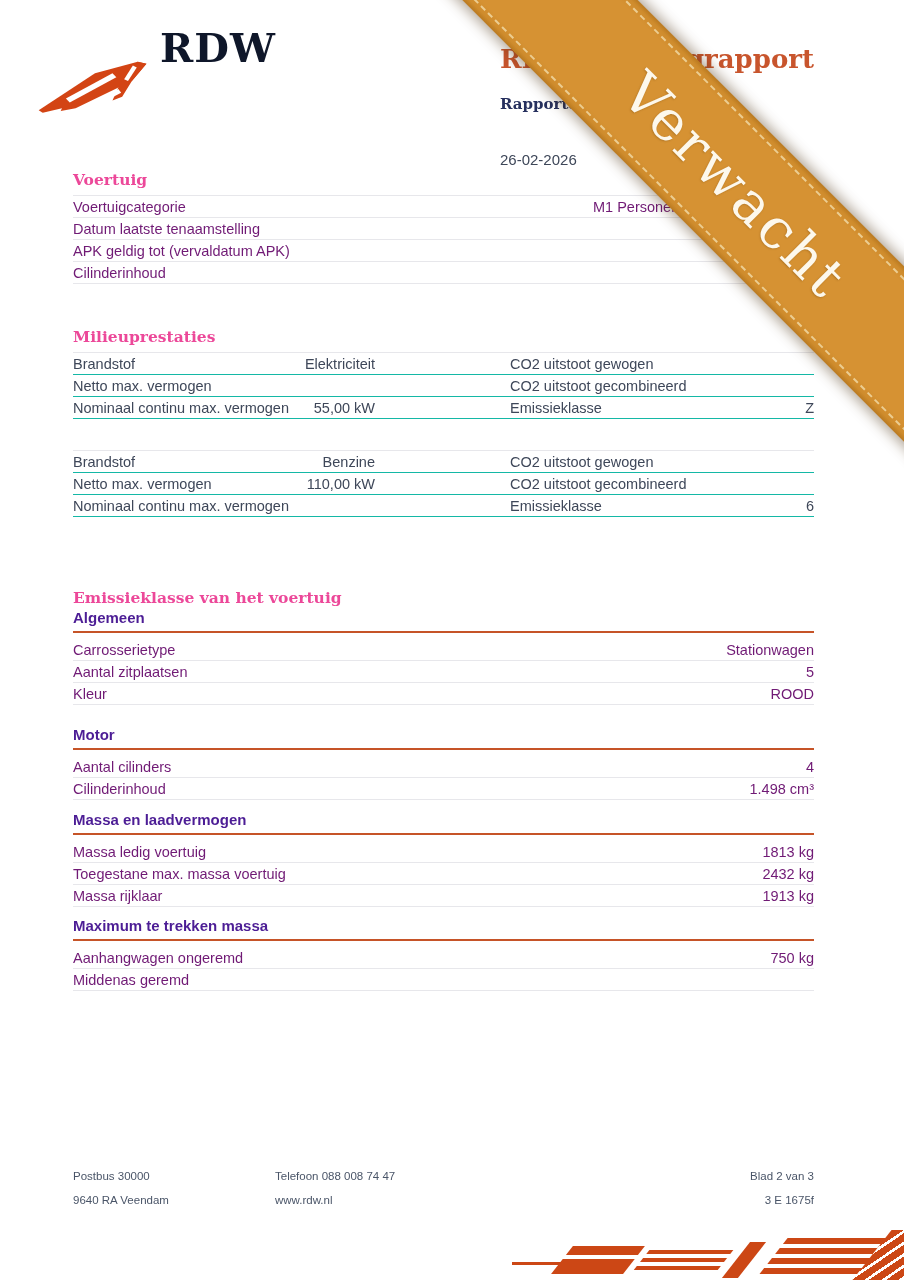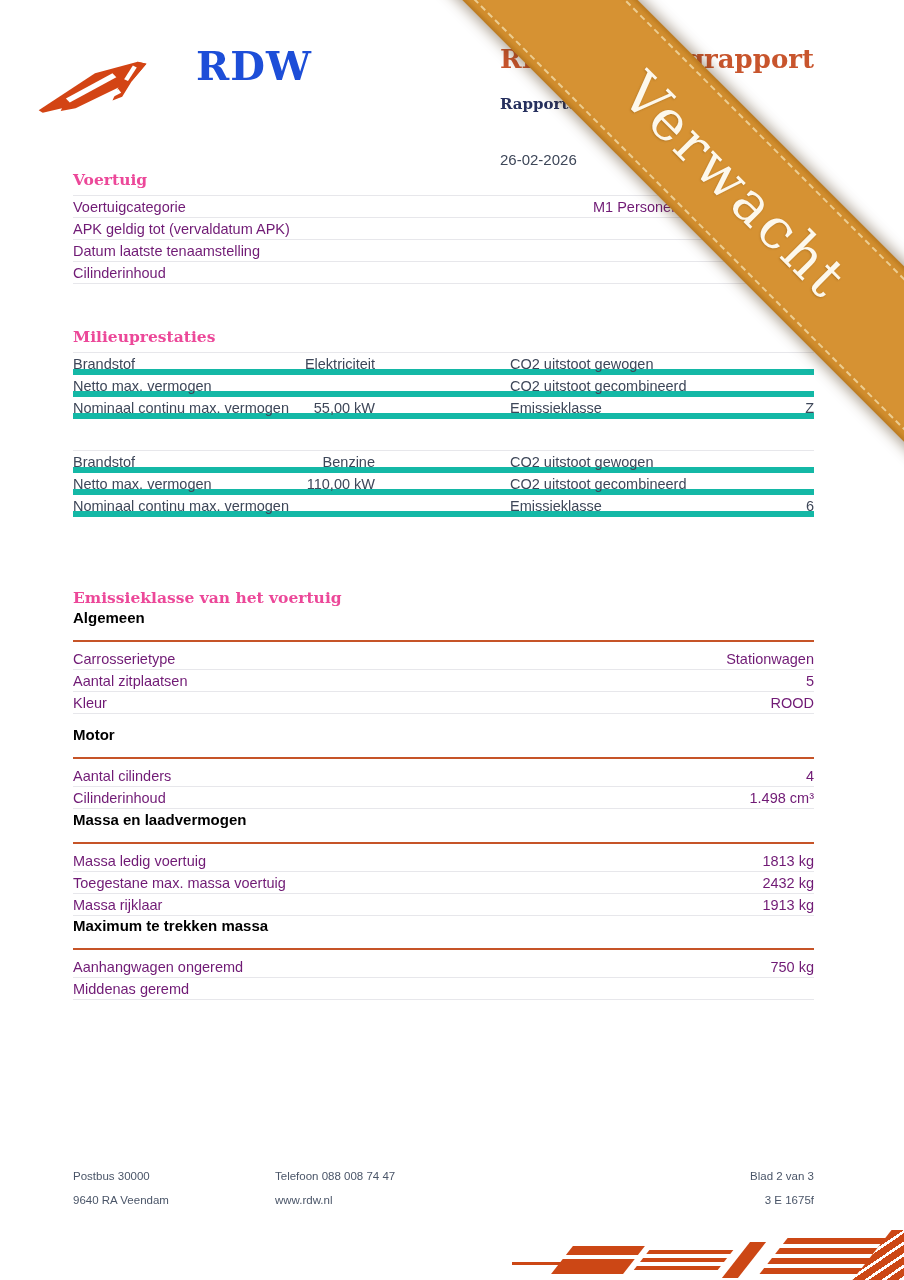--- a/index.html
+++ b/index.html
@@ -4,23 +4,23 @@
 <style>
   * { margin:0; padding:0; box-sizing:border-box; }
   html,body { background:#ffffff; }
   .page {
     position:relative; width:904px; height:1280px; background:#ffffff;
     overflow:hidden; font-family:"Liberation Sans", sans-serif; color:#3e4759;
   }
   
   .logo-svg { position:absolute; left:36px; top:52px; width:118px; height:66px; }
   .logo-text {
-    position:absolute; left:160px; top:42px;
+    position:absolute; left:160px; top:24px;
     font-family:"DejaVu Serif", serif; font-weight:bold; font-size:40px;
-    color:#1d4ed8; letter-spacing:1px;margin-left:36px;
+    color:#0f172a; letter-spacing:1px;
   }
   .doc-title {
     position:absolute; left:500px; top:44px; width:380px;
     font-family:"DejaVu Serif", serif; font-weight:bold; font-size:26px;
     color:#c8552d;
   }
   .report-date-label {
     position:absolute; left:500px; top:95px;
     font-family:"DejaVu Serif", serif; font-weight:bold; font-size:15px; color:#26305e;
   }
@@ -35,31 +35,31 @@
   .row {
     position:relative; display:flex; justify-content:space-between;
     align-items:center; height:22px; border-bottom:1px solid #e7e7eb;
     font-size:14.5px; color:#701a75;
   }
   .row .val { text-align:right; white-space:nowrap; }
   .val-abs { position:absolute; left:520px; white-space:nowrap; }
   
   .mrow {
     position:relative; height:22px; line-height:22px;
-    border-bottom:6px solid #14b8a6; font-size:14.5px;
+    border-bottom:1px solid #14b8a6; font-size:14.5px;
   }
   .mrow .c1 { position:absolute; left:0; }
   .mrow .c2 { position:absolute; left:150px; width:152px; text-align:right; }
   .mrow .c3 { position:absolute; left:437px; }
   .mrow .c4 { position:absolute; right:0; text-align:right; }
   
   .subsec { position:absolute; left:73px; width:741px; }
   .sub-title {
-    font-size:15px; font-weight:bold; color:#000000;
-    padding-bottom:14px; border-bottom:2px solid #c65428;
+    font-size:15px; font-weight:bold; color:#4c1d95;
+    padding-bottom:5px; border-bottom:2px solid #c65428;
   }
   .subsec .rows { border-top:none; margin-top:6px; }
   
   .ribbon {
     position:absolute; left:385px; top:123px; width:700px; height:124px;
     transform:rotate(45deg);
     background:linear-gradient(to bottom,
       #b9791f 0px, #cf8c2d 5px, #d69233 13px,
       #d69233 111px, #cf8c2d 119px, #b9791f 124px);
     box-shadow:0 0 14px 3px rgba(70,45,10,0.45);
@@ -116,25 +116,25 @@
   <div class="report-date-value">26-02-2026</div>
 
   <div class="sec" style="top:170px">
     <div class="sec-title">Voertuig</div>
     <div class="rows">
       <div class="row">
         <span>Voertuigcategorie</span>
         <span class="val-abs">M1 Personenauto</span>
       </div>
       <div class="row">
+        <span>Datum laatste tenaamstelling</span>
+        <span class="val"></span>
+      </div>
+      <div class="row">
         <span>APK geldig tot (vervaldatum APK)</span>
-        <span class="val"></span>
-      </div>
-      <div class="row">
-        <span>Datum laatste tenaamstelling</span>
         <span class="val"></span>
       </div>
       <div class="row">
         <span>Cilinderinhoud</span>
         <span class="val"></span>
       </div>
     </div>
   </div>
 
   <div class="sec" style="top:327px">

